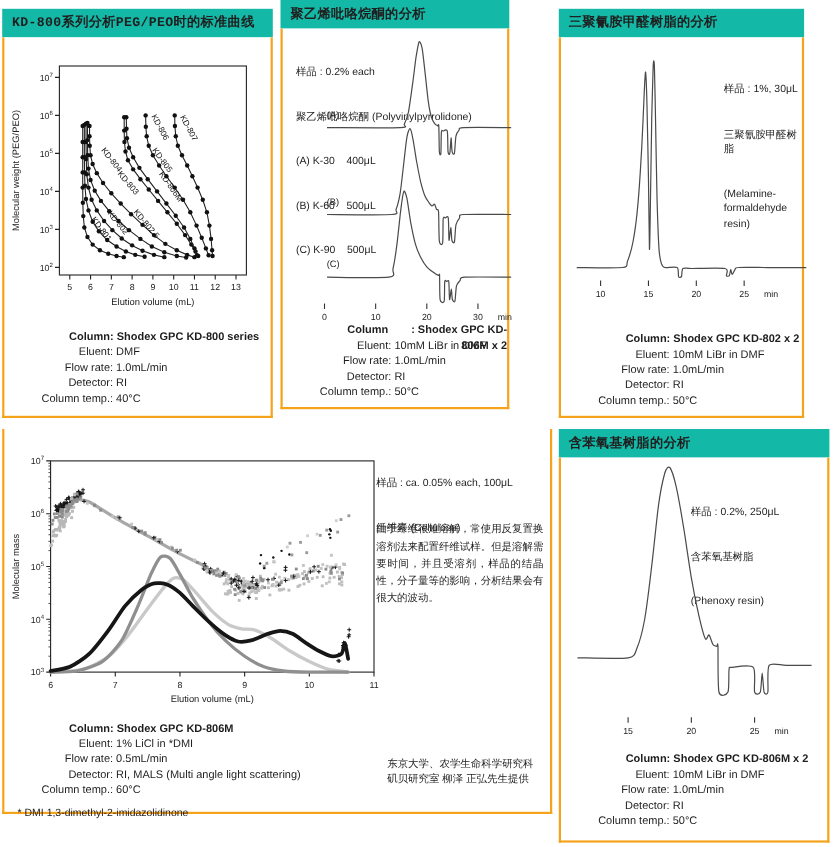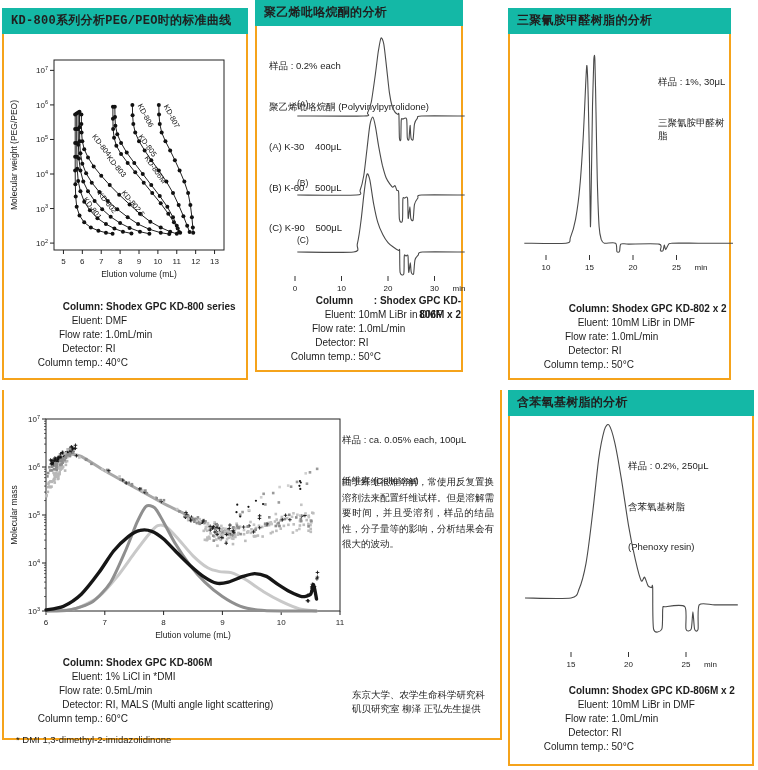--- a/index.html
+++ b/index.html
@@ -290,20 +290,21 @@
       </div>
     </div>
   </div>
 
   <div class="panel" style="left:508px;top:8px;width:223px;height:372px;">
     <div class="hdr">三聚氰胺甲醛树脂的分析</div>
     <div class="body">
       <div class="sample" style="left:112px;top:14px;margin-left:36px;">
         <div>样品 : 1%, 30μL</div>
         <div>三聚氰胺甲醛树脂</div>
+        <div>(Melamine-formaldehyde resin)</div>
       </div>
       <div class="chart"><svg width="242" height="242">
             <line x1="36" y1="221" x2="36" y2="226" stroke="#333" stroke-width="1"></line>
             <text x="36" y="236" font-size="8" text-anchor="middle" fill="#222">10</text>
             <line x1="79.5" y1="221" x2="79.5" y2="226" stroke="#333" stroke-width="1"></line>
             <text x="79.5" y="236" font-size="8" text-anchor="middle" fill="#222">15</text>
             <line x1="123" y1="221" x2="123" y2="226" stroke="#333" stroke-width="1"></line>
             <text x="123" y="236" font-size="8" text-anchor="middle" fill="#222">20</text>
             <line x1="166.5" y1="221" x2="166.5" y2="226" stroke="#333" stroke-width="1"></line>
             <text x="166.5" y="236" font-size="8" text-anchor="middle" fill="#222">25</text>

